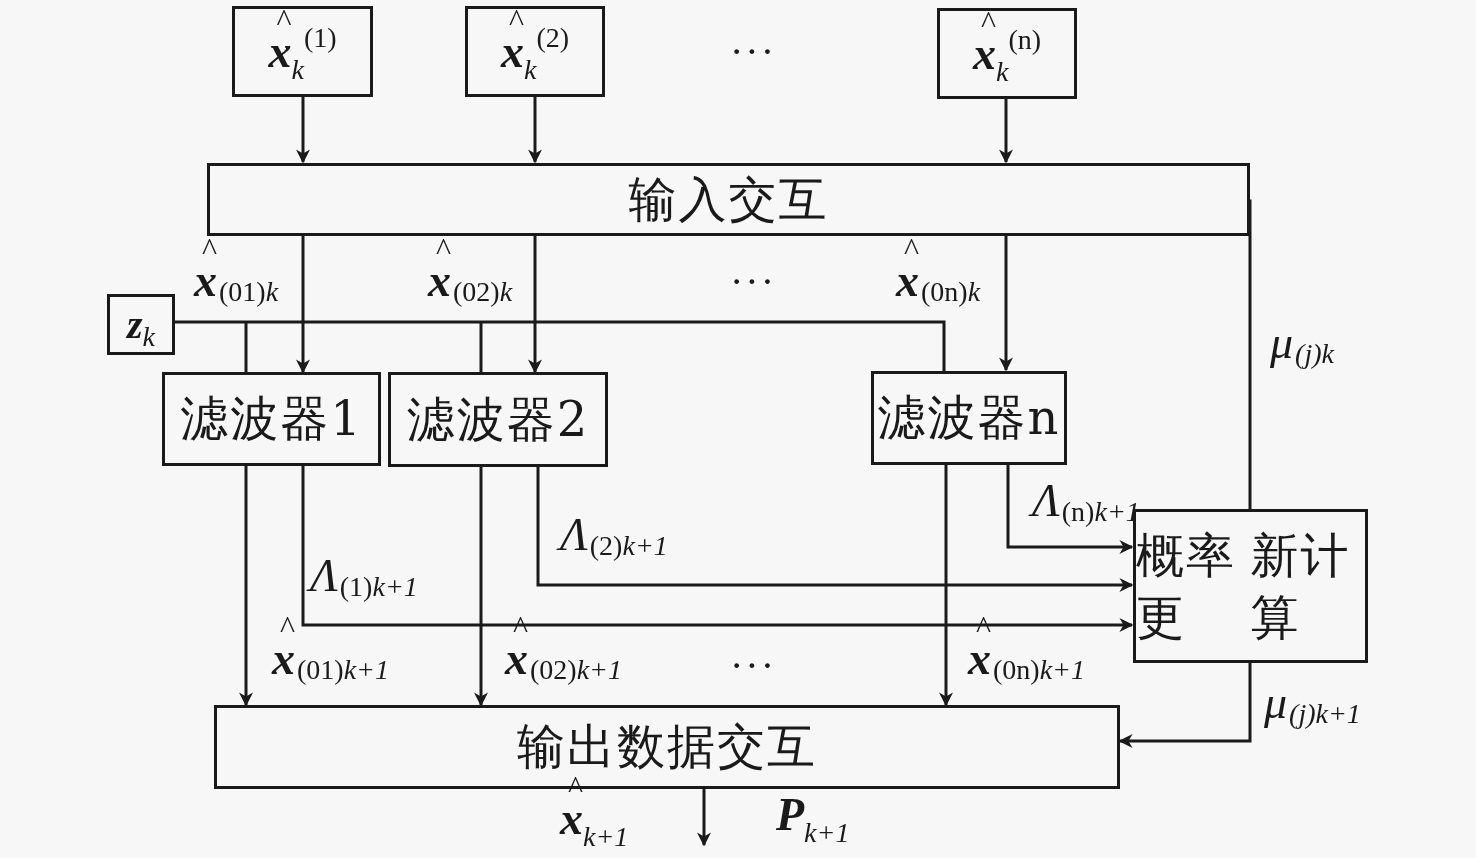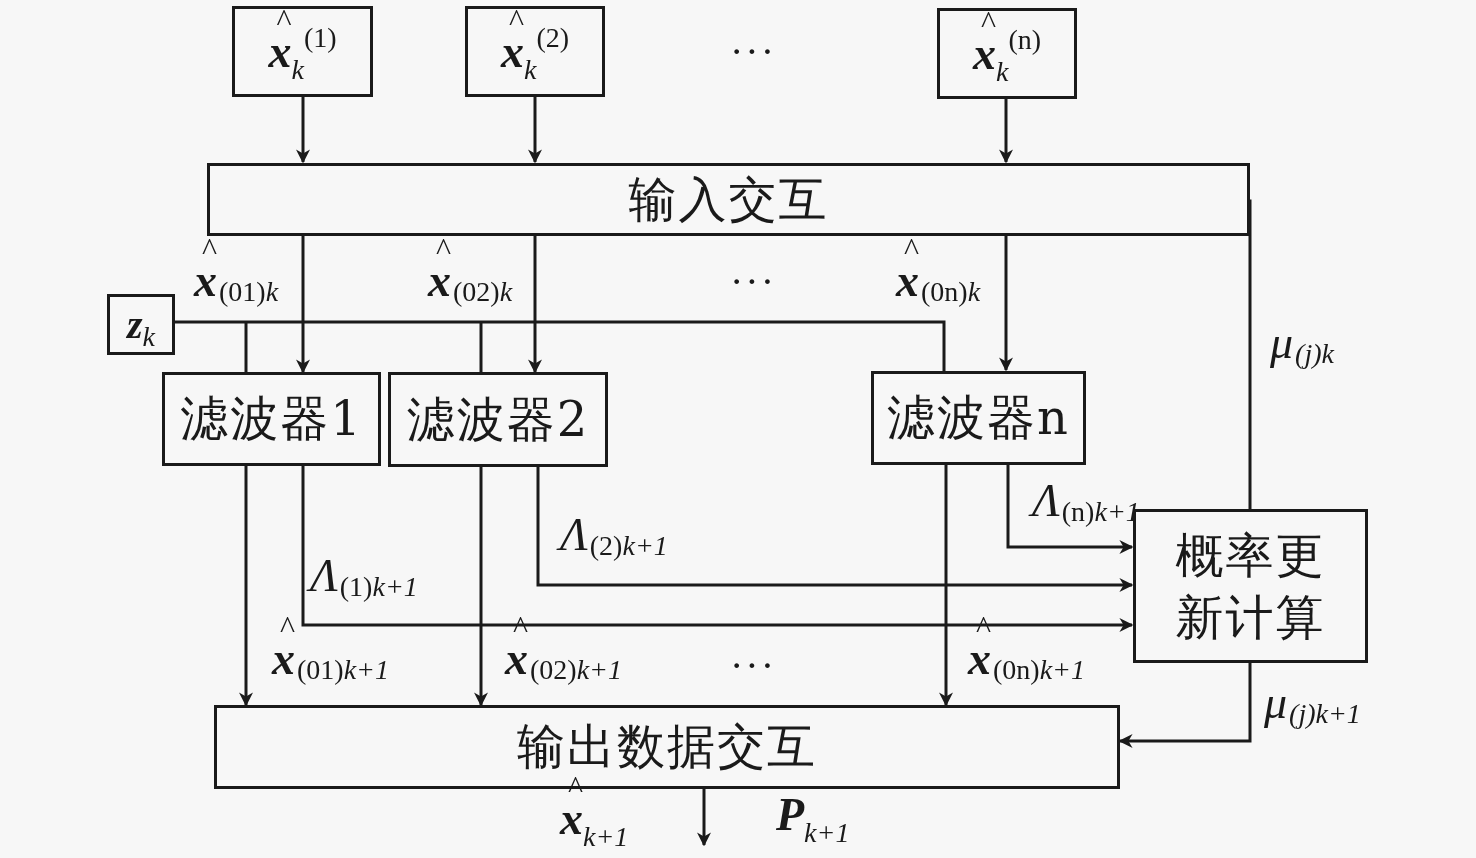--- a/index.html
+++ b/index.html
@@ -104,21 +104,21 @@
       <span class="sym" style="font-size:40px;">z</span><span class="sub" style="top:8px;">k</span>
     </span>
   </div>
 
   <div class="box cjk" style="left:162px;top:372px;width:219px;height:94px;align-items:center;">
     <span>滤波器1</span>
   </div>
   <div class="box cjk" style="left:388px;top:372px;width:220px;height:95px;">
     <span>滤波器2</span>
   </div>
-  <div class="box cjk" style="left:871px;top:371px;width:215px;height:94px;">
+  <div class="box cjk" style="left:871px;top:371px;width:196px;height:94px;">
     <span>滤波器n</span>
   </div>
 
   <div class="lbl" style="left:310px;top:553px;">
     <span class="lam">Λ</span><span class="supsub">
         <span class="s1">(1)</span>
         <span class="s2">k+1</span>
       </span>
   </div>
   <div class="lbl" style="left:560px;top:512px;">
@@ -127,21 +127,21 @@
         <span class="s2">k+1</span>
       </span>
   </div>
   <div class="lbl" style="left:1032px;top:478px;">
     <span class="lam">Λ</span><span class="supsub">
         <span class="s1">(n)</span>
         <span class="s2">k+1</span>
       </span>
   </div>
 
-  <div class="box cjk" style="left:1133px;top:509px;width:235px;height:154px;flex-direction:column;line-height:1.3;">
+  <div class="box cjk" style="left:1133px;top:509px;width:235px;height:154px;flex-direction:row;line-height:1.3;">
     <span>概率更</span>
     <span>新计算</span>
   </div>
 
   <div class="lbl" style="left:1270px;top:320px;">
     <span class="mu">μ</span><span class="supsub">
         <span class="s2">(j)</span>
         <span class="s2">k</span>
       </span>
   </div>

